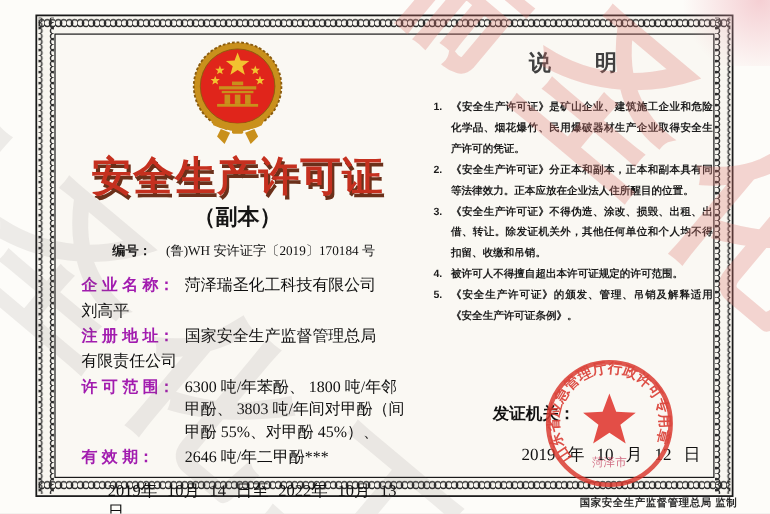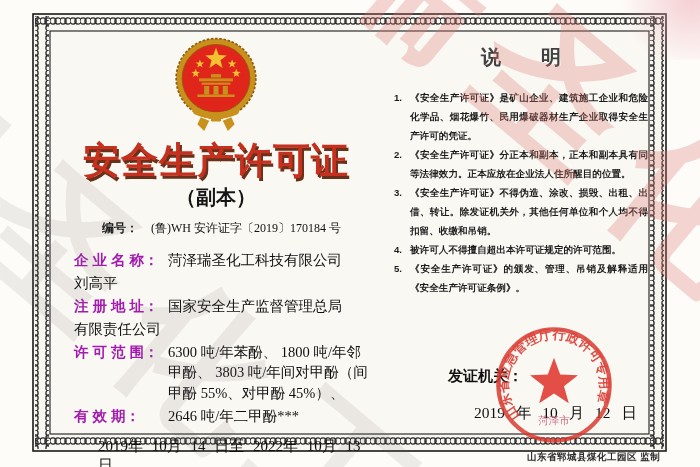--- a/index.html
+++ b/index.html
@@ -184,18 +184,18 @@
       <polygon transform="translate(60,58)" fill="#e03028" opacity=".92" points="0,-24 5.9,-8.1 22.8,-7.4 9.5,3.1 14.1,19.4 0,10 -14.1,19.4 -9.5,3.1 -22.8,-7.4 -5.9,-8.1"></polygon>
       <defs>
         <path id="sealArc" d="M 28.9 91.1 A 44 44 0 1 1 91.1 91.1" fill="none"></path>
       </defs>
       <text font-size="12.5" fill="#d9372e" font-weight="bold" opacity=".95" font-family="&quot;Liberation Sans&quot;,&quot;DejaVu Sans&quot;,sans-serif">
         <textPath href="#sealArc" startOffset="2">山东省应急管理厅行政许可专用章</textPath>
       </text>
       <text x="60" y="97" text-anchor="middle" font-size="10" fill="#c23a5a" opacity=".8" font-family="&quot;Liberation Sans&quot;,&quot;DejaVu Sans&quot;,sans-serif">菏泽市</text>
     </svg>
 
-    <div class="footer">山东省郓城县煤化工园区  监制</div>
+    <div class="footer">国家安全生产监督管理总局  监制</div>
   </div>
 
   <div class="wm wm-gray">瑞圣化工科技</div>
   <div class="wm wm-pink">瑞圣化工科技</div>
 </div>
 
 </body></html>

